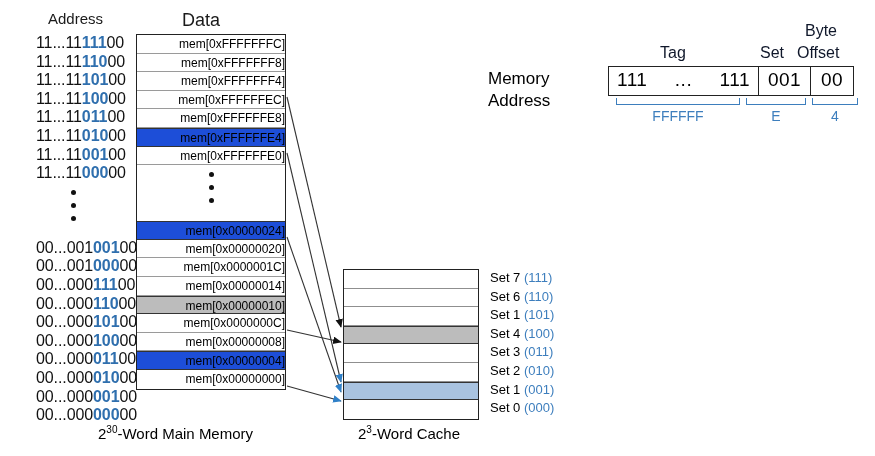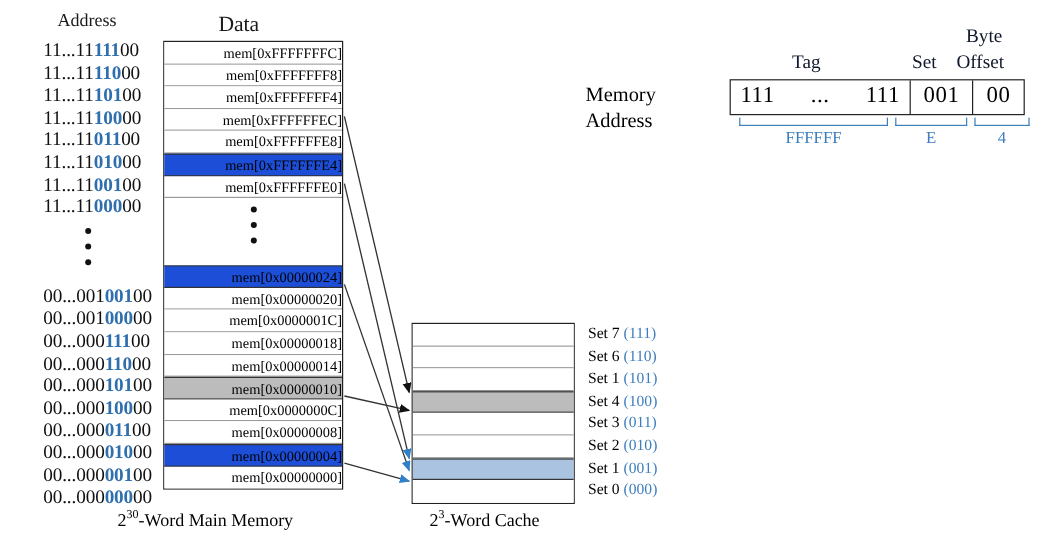--- a/index.html
+++ b/index.html
@@ -10,21 +10,20 @@
   body {
     font-family: "Liberation Sans", sans-serif;
     color: #000000;
   }
   #root {
     position: relative;
     width: 875px;
     height: 456px;
     overflow: hidden;
     background: #ffffff;
-    font-family: Liberation Serif, serif;
   }
   .abs { position: absolute; }
 
   
   .hdr {
     font-size: 15px;
     color: #1a1a1a;
     white-space: nowrap;
   }
   .blue { color: #3d7ebd; }
@@ -252,21 +251,20 @@
       <div class="mem-cell gap">
         <div class="vdots">
           <i></i>
           <i></i>
           <i></i>
         </div>
       </div>
       <div class="mem-cell blue-fill">mem[0x00000024]</div>
       <div class="mem-cell">mem[0x00000020]</div>
       <div class="mem-cell">mem[0x0000001C]</div>
-      <div class="mem-cell">mem[0x00000018]</div>
       <div class="mem-cell">mem[0x00000014]</div>
       <div class="mem-cell grey">mem[0x00000010]</div>
       <div class="mem-cell">mem[0x0000000C]</div>
       <div class="mem-cell">mem[0x00000008]</div>
       <div class="mem-cell blue-fill">mem[0x00000004]</div>
       <div class="mem-cell">mem[0x00000000]</div>
     </div>
 
   <div class="abs caption" style="left:98px; top:424px;">
     <span>2</span><sup>30</sup><span>-Word Main Memory</span>

